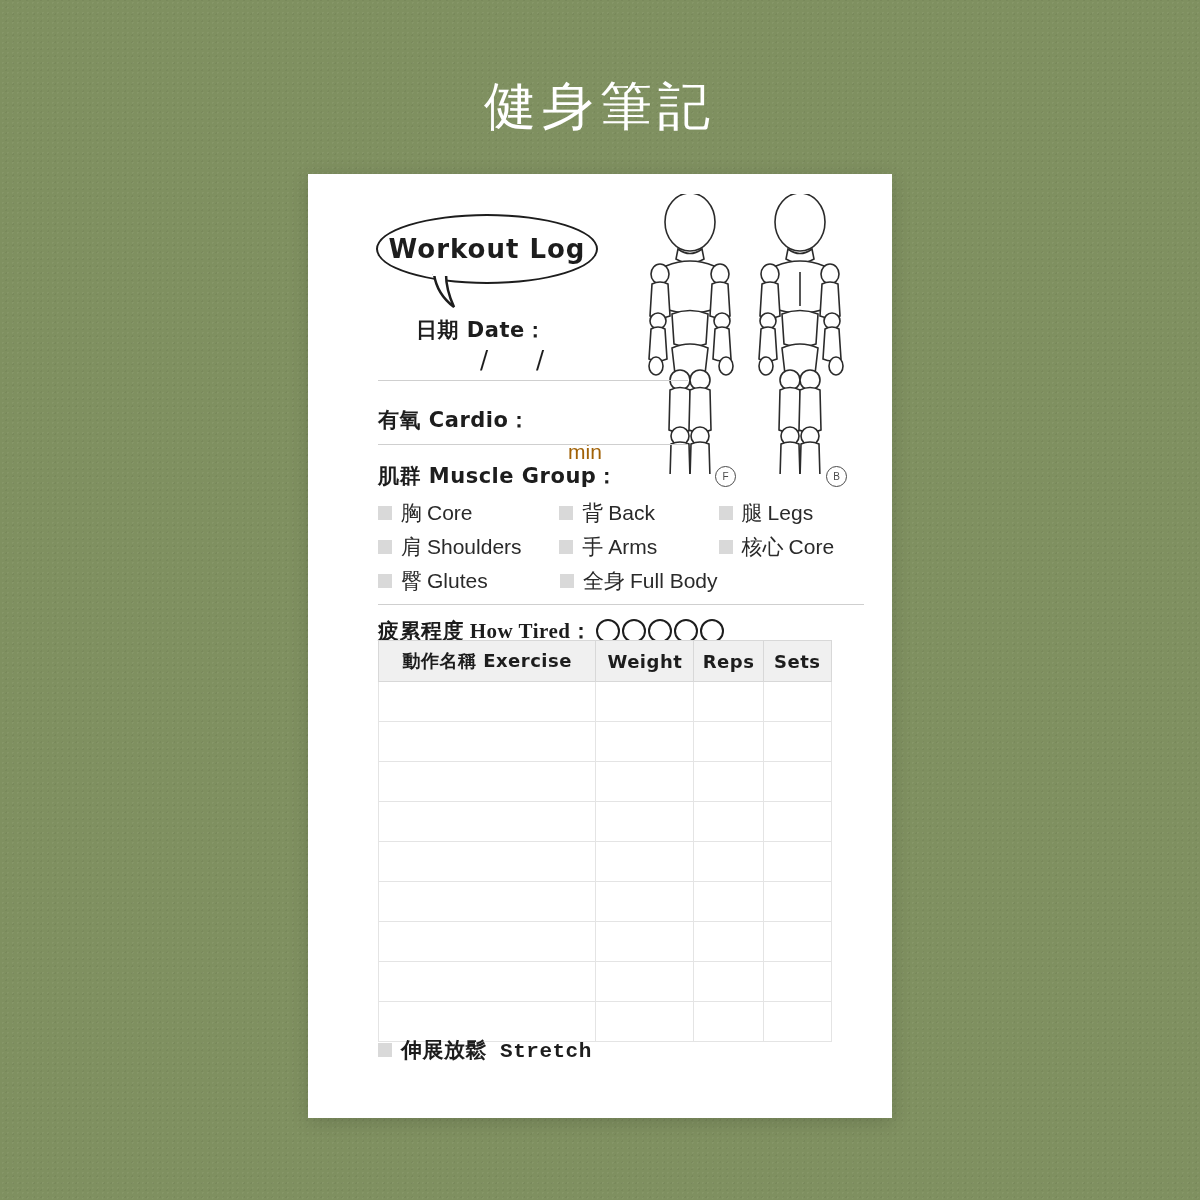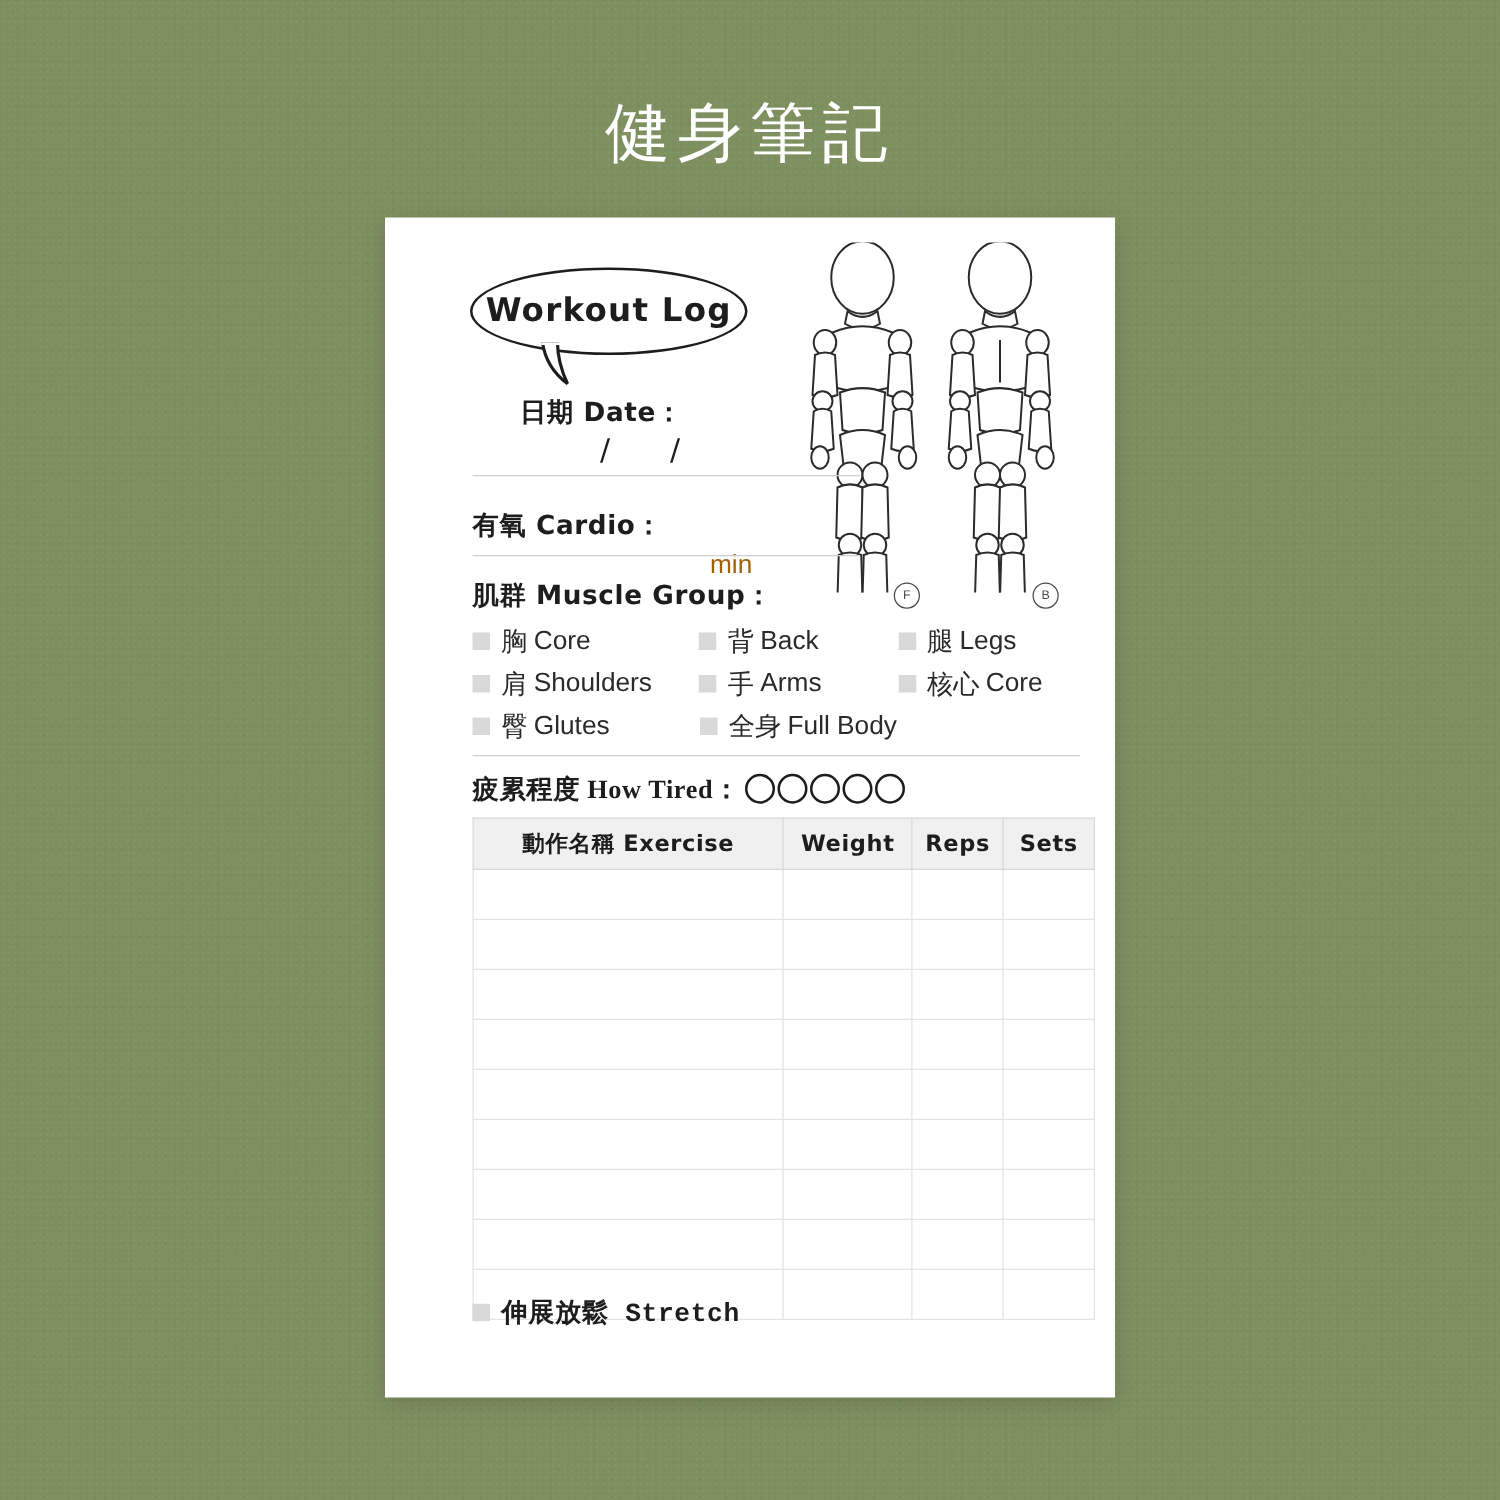--- a/index.html
+++ b/index.html
@@ -175,22 +175,22 @@
     height: 20px;
     border: 2px solid #1d1d1d;
     border-radius: 50%;
     margin-right: 2px;
   }
 
   
   .tbl {
     position: absolute;
     left: 70px;
-    top: 480px;
-    width: 498px;
+    top: 466px;
+    width: 454px;
     border-collapse: collapse;
   }
   .tbl th {
     background: #f0f0f0;
     border: 1px solid #d8d8d8;
     font-family: "DejaVu Sans", sans-serif;
     font-size: 18px;
     font-weight: 700;
     color: #1d1d1d;
     height: 38px;

